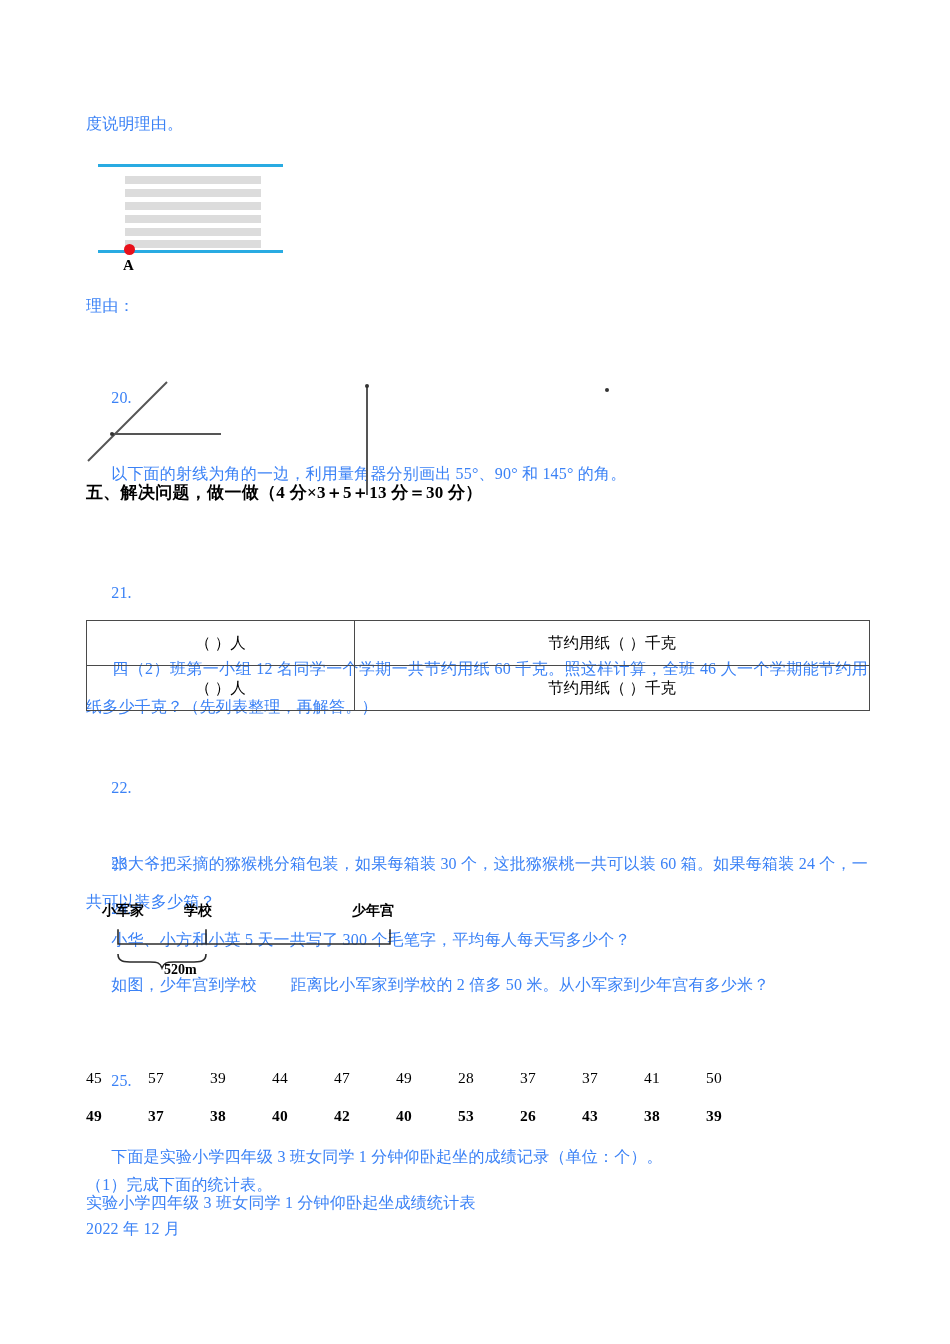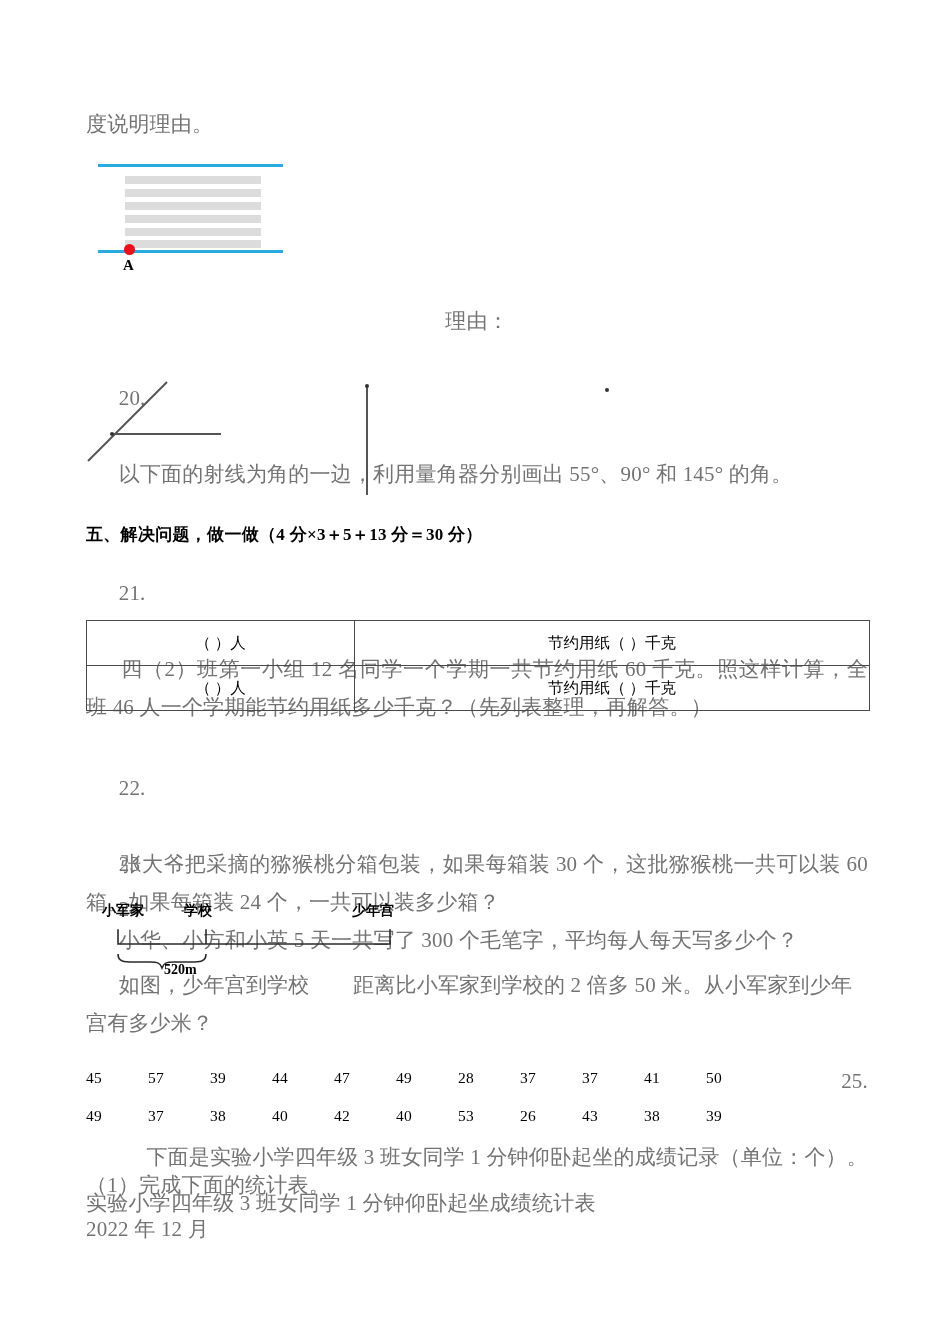--- a/index.html
+++ b/index.html
@@ -22,24 +22,24 @@
   .content {
     position: absolute;
     left: 86px;
     top: 0;
     width: 782px;
     height: 1344px;
   }
 
   
   .para {
-    font-size: 21px;
+    font-size: 16px;
     line-height: 38px;
     letter-spacing: 0.2px;
-    color: #737373;
+    color: #3b82f6;
     white-space: pre-wrap;
   }
   .para.q {
     text-align: justify;
     text-justify: inter-ideograph;
   }
 
   
   .abs { position: absolute; }
 
@@ -194,40 +194,40 @@
       <div class="grey-bar" style="top:31px;"></div>
       <div class="grey-bar" style="top:44px;"></div>
       <div class="grey-bar" style="top:57px;"></div>
       <div class="grey-bar" style="top:70px;"></div>
       <div class="grey-bar" style="top:82px;"></div>
       <div class="blue-rule bottom"></div>
       <div class="point-a-dot"></div>
       <div class="point-a-label">A</div>
     </div>
 
-    <div class="abs para" style="left:0; top:302px; width:782px;text-align:center;">理由：</div>
+    <div class="abs para" style="left:0; top:287px; width:782px;">理由：</div>
 
     <div class="abs para q" style="left:0; top:341px; width:782px;">
       <span>20.</span>
       <span style="display:inline-block;width:8px;"></span>
       <span>以下面的射线为角的一边，利用量角器分别画出 55°、90° 和 145° 的角。</span>
     </div>
 
     <div class="abs" id="fig-rays">
       <div class="ray" id="ray-horizontal"></div>
       <div class="ray-dot" id="ray-horizontal-dot"></div>
       <div class="ray" id="ray-vertical"></div>
       <div class="ray-dot" id="ray-vertical-dot"></div>
       <svg id="ray-diagonal" viewBox="0 0 85 85">
         <line x1="2" y1="83" x2="81" y2="4" stroke="#555555" stroke-width="2"></line>
       </svg>
       <div class="ray-dot" id="ray-diagonal-dot"></div>
     </div>
 
-    <div class="abs section-heading" style="left:0; top:518px; width:782px;">五、解决问题，做一做（4 分×3＋5＋13 分＝30 分）</div>
+    <div class="abs section-heading" style="left:0; top:476px; width:782px;">五、解决问题，做一做（4 分×3＋5＋13 分＝30 分）</div>
 
     <div class="abs para q" style="left:0; top:536px; width:782px;">
       <span>21.</span>
       <span style="display:inline-block;width:8px;"></span>
       <span>四（2）班第一小组 12 名同学一个学期一共节约用纸 60 千克。照这样计算，全班 46 人一个学期能节约用纸多少千克？（先列表整理，再解答。）</span>
     </div>
 
     <div class="abs" style="left:0; top:620px;">
       <table class="answer-table">
         <tbody>
@@ -267,28 +267,28 @@
       <div class="dist-label" id="dist-label-palace">少年宫</div>
       <svg width="360" height="62" style="position:absolute;left:0;top:20px;">
 
         <path d="M24,8 L24,22 M24,22 L296,22 M296,22 L296,8 M112,8 L112,22" stroke="#2b2b2b" stroke-width="1.6" fill="none" stroke-linecap="square"></path>
 
         <path d="M24,32 C24,40 30,40 40,40 L56,40 C64,40 66,41 68,46 C70,41 72,40 80,40 L96,40 C106,40 112,40 112,32" stroke="#2b2b2b" stroke-width="1.6" fill="none"></path>
       </svg>
       <div class="dist-label" id="dist-value-520">520m</div>
     </div>
 
-    <div class="abs para" style="left:0; top:1024px; width:782px;text-align:right;">
+    <div class="abs para" style="left:0; top:1024px; width:782px;">
       <span>25.</span>
       <span style="display:inline-block;width:8px;"></span>
       <span>下面是实验小学四年级 3 班女同学 1 分钟仰卧起坐的成绩记录（单位：个）。</span>
     </div>
 
     <div class="abs num-row" style="left:0; top:1059px; width:782px;" id="q25-row-1"><span>45</span><span>57</span><span>39</span><span>44</span><span>47</span><span>49</span><span>28</span><span>37</span><span>37</span><span>41</span><span>50</span></div>
-    <div class="abs num-row" style="left:0; top:1097px; width:782px;" id="q25-row-2"><span>49</span><span>37</span><span>38</span><span>40</span><span>42</span><span>40</span><span>53</span><span>26</span><span>43</span><span>38</span><span>39</span></div>
+    <div class="abs num-row" style="left:0; top:1097px; width:782px;font-weight:bold;" id="q25-row-2"><span>49</span><span>37</span><span>38</span><span>40</span><span>42</span><span>40</span><span>53</span><span>26</span><span>43</span><span>38</span><span>39</span></div>
 
     <div class="abs para" style="left:0; top:1166px; width:782px;">（1）完成下面的统计表。</div>
 
     <div class="abs para" style="left:0; top:1184px; width:782px;">实验小学四年级 3 班女同学 1 分钟仰卧起坐成绩统计表</div>
 
     <div class="abs para" style="left:0; top:1210px; width:782px;">2022 年 12 月</div>
 
   </div>
 </div>
 

